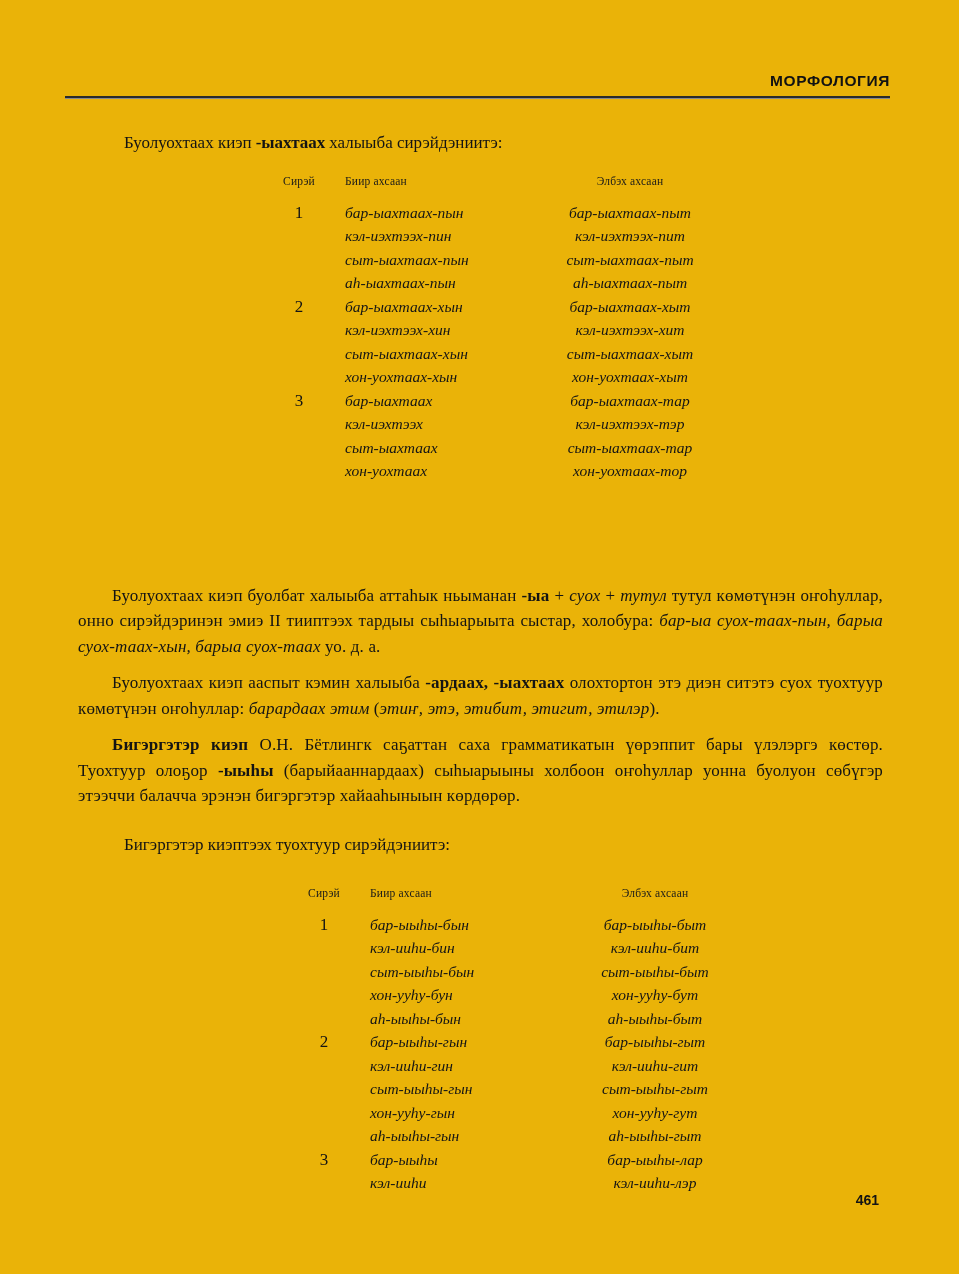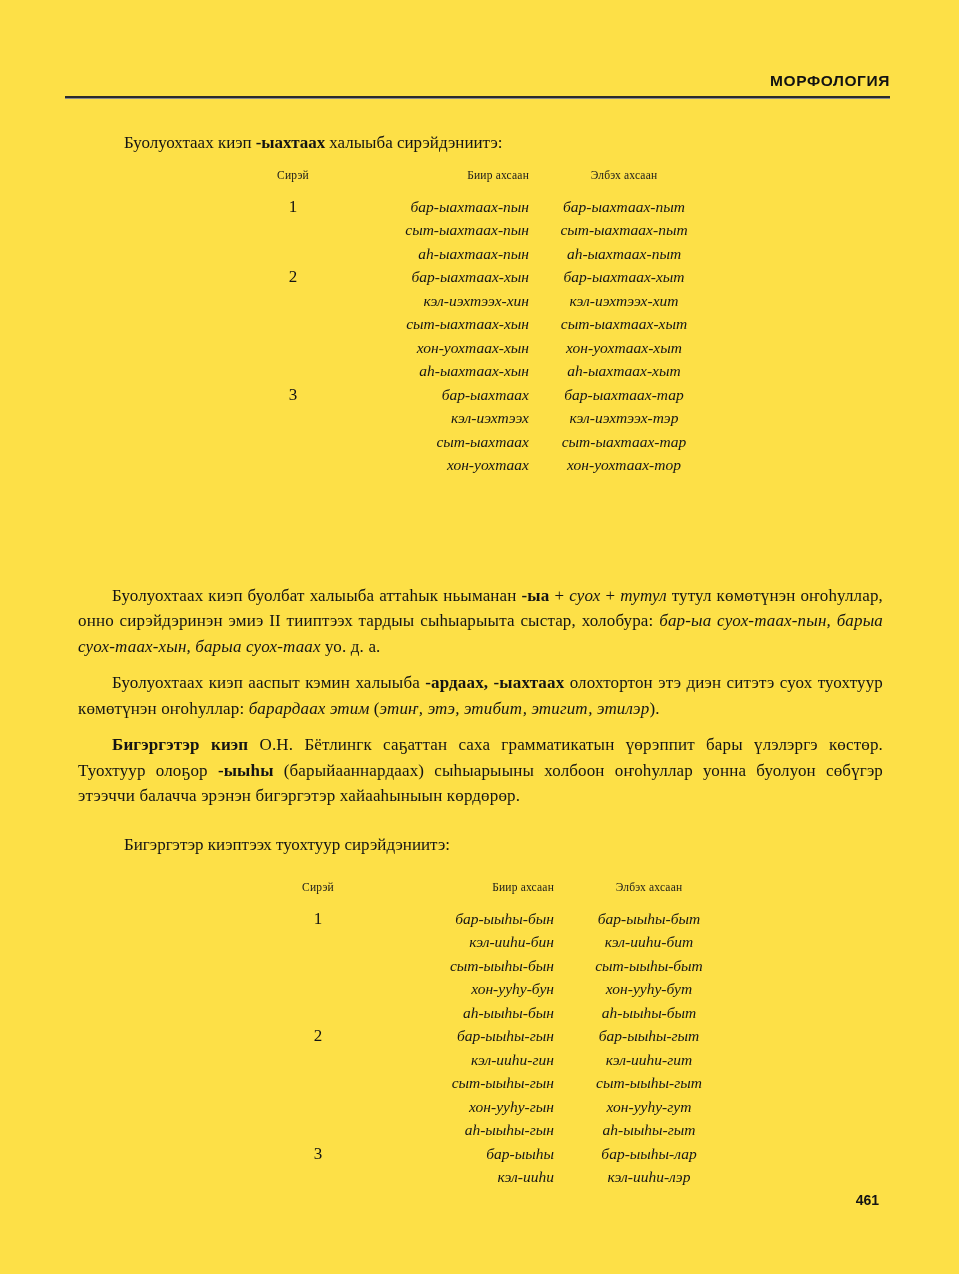--- a/index.html
+++ b/index.html
@@ -11,21 +11,21 @@
     height: 1274px;
     background: #ffffff;
     font-family: "Liberation Serif", serif;
     color: #111111;
     overflow: hidden;
     position: relative;
   }
   .page {
     position: absolute;
     inset: 0;
-    background: #fde047;
+    background: #eab308;
   }
   
   .runhead {
     position: absolute;
     left: 65px;
     top: 72px;
     width: 825px;
     text-align: right;
   }
   .runhead-title {
@@ -72,35 +72,35 @@
   i.it { font-style: italic; }
   .sp { display: inline-block; width: 4px; }
 
   
   .paradigm {
     font-style: italic;
     font-size: 15.5px;
     line-height: 23.5px;
     color: #151515;
     border-collapse: collapse;
-    margin: 4px;
+    margin: 10px;
   }
   .paradigm td, .paradigm th {
     padding: 0;
     vertical-align: top;
     white-space: nowrap;
   }
   .col-person {
     width: 92px;
     text-align: center;
     font-style: normal;
   }
   .col-sg {
     width: 190px;
-    text-align: right;
+    text-align: left;
   }
   .col-pl {
     width: 190px;
     text-align: center;
   }
   .paradigm thead th {
     font-style: normal;
     font-weight: normal;
     font-size: 11.5px;
     letter-spacing: 0.2px;
@@ -178,20 +178,25 @@
         </tr>
       </thead>
       <tbody>
           <tr>
             <td class="col-person"><span class="person-num">1</span></td>
             <td class="col-sg">бар-ыахтаах-пын</td>
             <td class="col-pl">бар-ыахтаах-пыт</td>
           </tr>
           <tr>
             <td class="col-person"></td>
+            <td class="col-sg">кэл-иэхтээх-пин</td>
+            <td class="col-pl">кэл-иэхтээх-пит</td>
+          </tr>
+          <tr>
+            <td class="col-person"></td>
             <td class="col-sg">сыт-ыахтаах-пын</td>
             <td class="col-pl">сыт-ыахтаах-пыт</td>
           </tr>
           <tr>
             <td class="col-person"></td>
             <td class="col-sg">аһ-ыахтаах-пын</td>
             <td class="col-pl">аһ-ыахтаах-пыт</td>
           </tr>
           <tr>
             <td class="col-person"><span class="person-num">2</span></td>
@@ -205,25 +210,20 @@
           </tr>
           <tr>
             <td class="col-person"></td>
             <td class="col-sg">сыт-ыахтаах-хын</td>
             <td class="col-pl">сыт-ыахтаах-хыт</td>
           </tr>
           <tr>
             <td class="col-person"></td>
             <td class="col-sg">хон-уохтаах-хын</td>
             <td class="col-pl">хон-уохтаах-хыт</td>
-          </tr>
-          <tr>
-            <td class="col-person"></td>
-            <td class="col-sg">аһ-ыахтаах-хын</td>
-            <td class="col-pl">аһ-ыахтаах-хыт</td>
           </tr>
           <tr>
             <td class="col-person"><span class="person-num">3</span></td>
             <td class="col-sg">бар-ыахтаах</td>
             <td class="col-pl">бар-ыахтаах-тар</td>
           </tr>
           <tr>
             <td class="col-person"></td>
             <td class="col-sg">кэл-иэхтээх</td>
             <td class="col-pl">кэл-иэхтээх-тэр</td>

